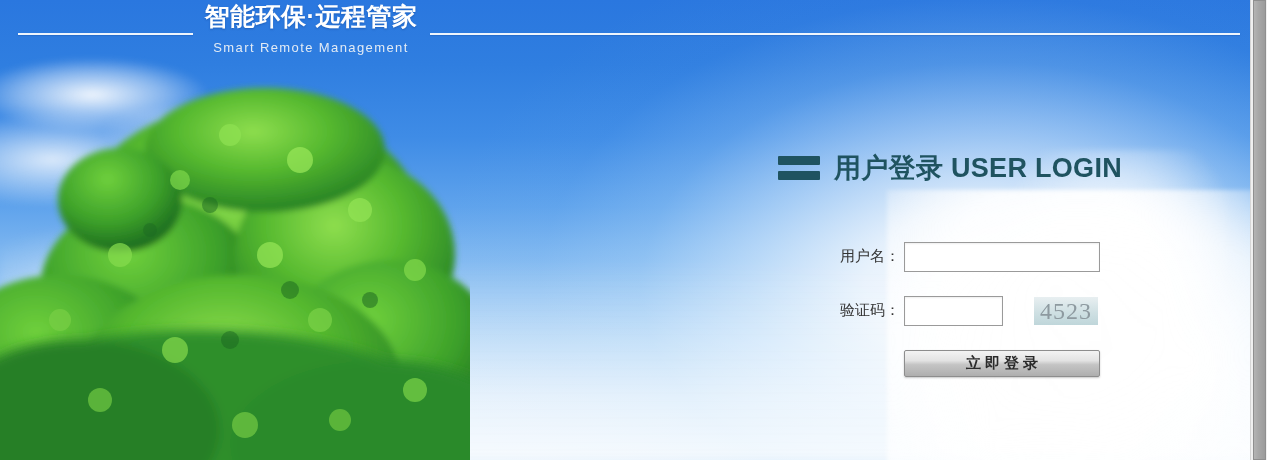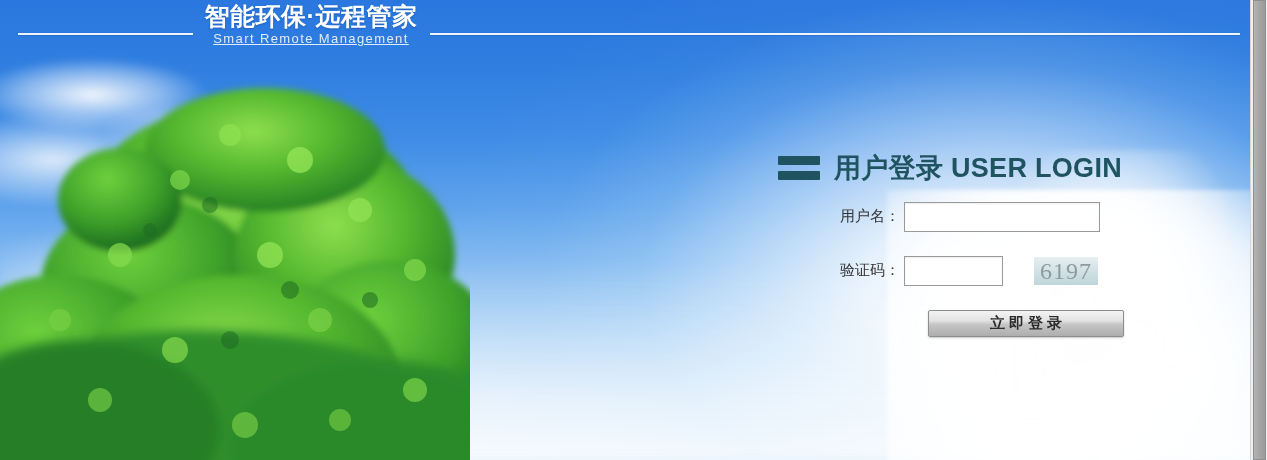--- a/index.html
+++ b/index.html
@@ -119,40 +119,39 @@
     display: block;
     font-size: 25px;
     font-weight: bold;
     color: #ffffff;
     letter-spacing: 0.5px;
     text-shadow: 0 1px 2px rgba(0,45,120,0.35);
     white-space: nowrap;
   }
   .brand-en {
     display: block;
-    margin-top: 3px;
+    margin-top: 12px;
     font-size: 13px;
     color: #e2ebf5;
     letter-spacing: 1.4px;
     white-space: nowrap;
-    text-decoration: underline;
   }
 
   
   .login-panel {
     position: absolute;
     left: 778px; top: 150px;
     width: 380px;
     z-index: 7;
   }
   .login-title {
     display: flex;
     align-items: center;
     gap: 14px;
-    margin-bottom: 16px;
+    margin-bottom: 56px;
   }
   .bars-icon { display: block; width: 42px; }
   .bars-icon i {
     display: block;
     height: 9px;
     background: #1f5360;
     border-radius: 1px;
   }
   .bars-icon i + i { margin-top: 6px; }
   .login-title-text {
@@ -217,21 +216,20 @@
     border-radius: 2px;
     background: linear-gradient(180deg, #f3f3f3 0%, #e3e3e3 38%, #c4c4c4 55%, #aeaeae 100%);
     color: #2b2b2b;
     font-size: 15px;
     font-weight: bold;
     letter-spacing: 4px;
     cursor: pointer;
     font-family: "Liberation Sans", sans-serif;
     box-shadow: 0 1px 2px rgba(0,0,0,0.22);
     padding-left: 4px;
-    margin-left: 24px;
   }
 
   
   .scrollbar {
     position: absolute;
     right: 0; top: 0;
     width: 17px; height: 460px;
     background: #f0f0f0;
     border-left: 1px solid #d6d6d6;
     z-index: 20;
@@ -352,21 +350,21 @@
 
       <div class="form-row">
         <span class="field-label">用户名：</span>
         <input class="txt txt-wide" type="text" placeholder="" style="">
       </div>
 
 
       <div class="form-row">
         <span class="field-label">验证码：</span>
         <input class="txt txt-code" type="text" placeholder="" style="">
-        <span class="captcha">6197</span>
+        <span class="captcha">4523</span>
       </div>
 
       <div class="btn-row">
         <button class="login-btn">立即登录</button>
       </div>
 
     </div>
   </div>
 
   <div class="scrollbar">

